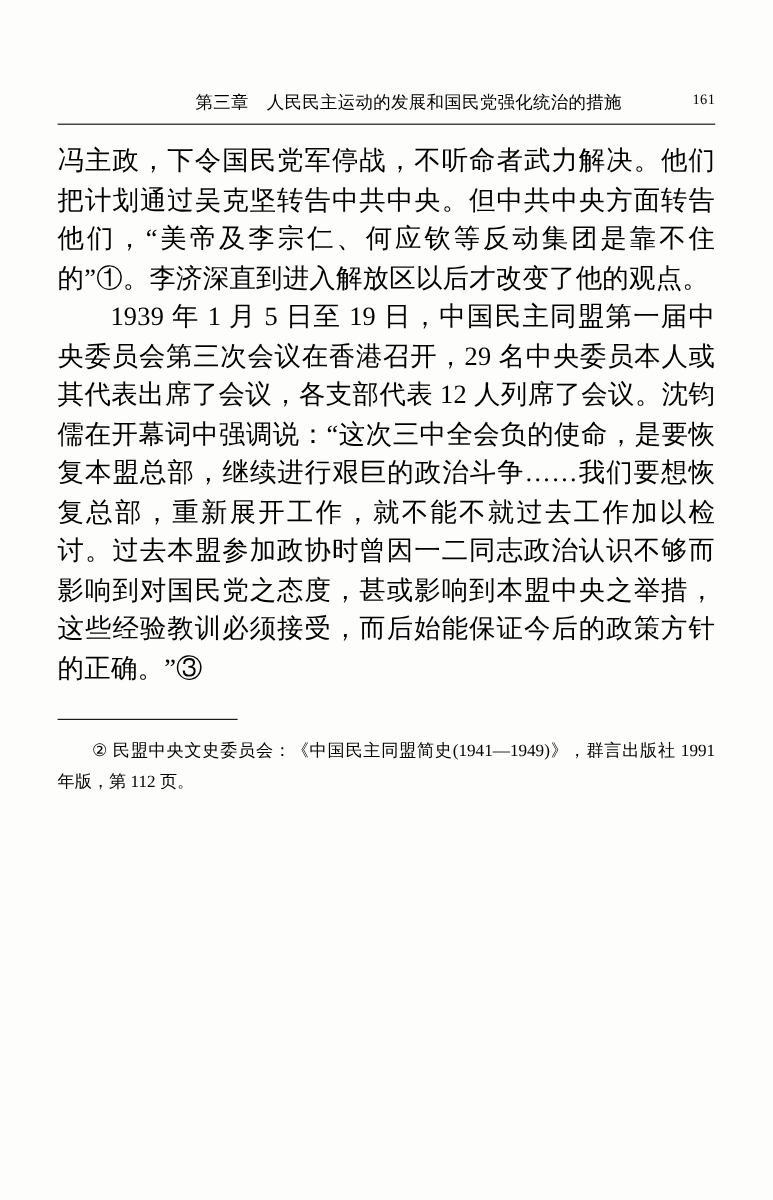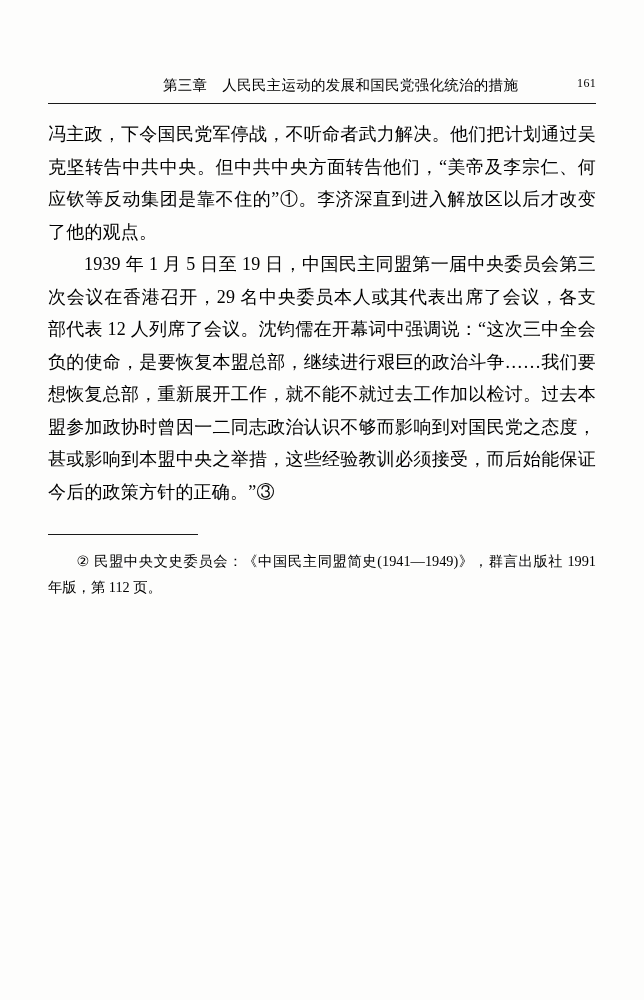--- a/index.html
+++ b/index.html
@@ -43,21 +43,21 @@
     font-size: 12px;
     font-family: "Liberation Serif", serif;
   }
   .rule {
     border-top: 1.6px solid #1a1a1a;
     width: 100%;
     margin-top: 2px;
   }
   .body-text {
     margin-top: 14px;
-    font-size: 18px;
+    font-size: 22px;
     line-height: 32.5px;
     text-align: justify;
     text-justify: inter-ideograph;
     letter-spacing: 0.2px;
   }
   .para {
     margin: 0 0 0 0;
     text-indent: 0;
   }
   .para.indent {

